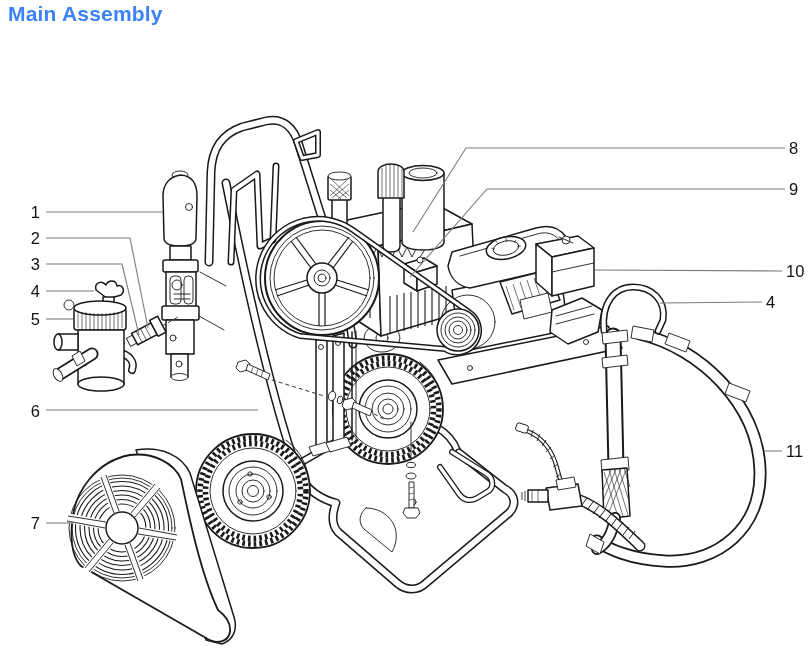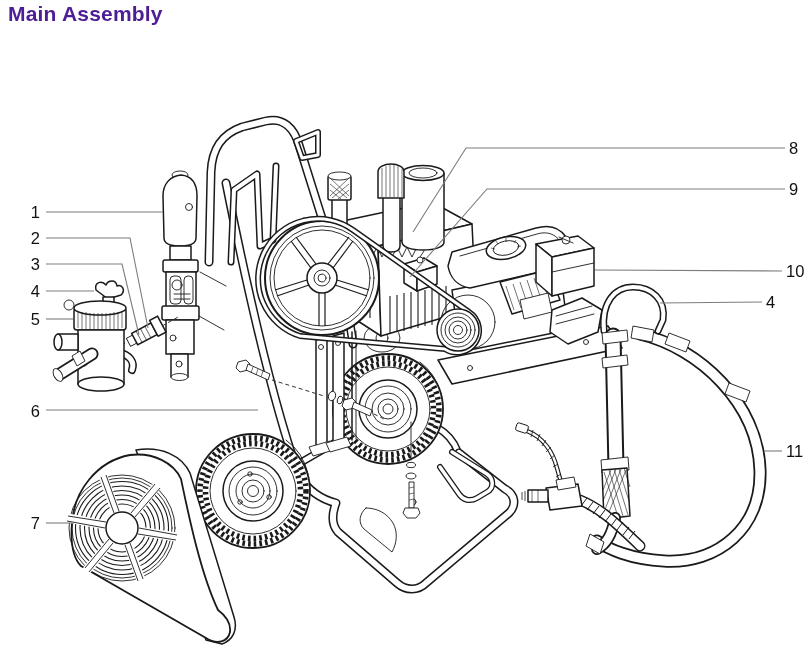--- a/index.html
+++ b/index.html
@@ -1,17 +1,17 @@
 <!DOCTYPE html>
 <html><head>
 <meta charset="utf-8">
 <style>
   html,body{margin:0;padding:0;background:#fff;}
   body{width:810px;height:657px;position:relative;font-family:"Liberation Sans",sans-serif;overflow:hidden;}
-  .page-title{position:absolute;left:8px;top:2px;font-size:21px;font-weight:bold;color:#4c1d95;letter-spacing:.2px;}
+  .page-title{position:absolute;left:8px;top:2px;font-size:21px;font-weight:bold;color:#3b82f6;letter-spacing:.2px;}
   svg{position:absolute;left:0;top:0;}
   .ln{fill:none;stroke:#1a1a1a;stroke-width:1.5;stroke-linecap:round;stroke-linejoin:round}
   .th{fill:none;stroke:#1a1a1a;stroke-width:.9;stroke-linecap:round}
   .fw{fill:#fff;stroke:#1a1a1a;stroke-width:1.5;stroke-linejoin:round}
   .fwt{fill:#fff;stroke:#1a1a1a;stroke-width:.9;stroke-linejoin:round}
   .to{fill:none;stroke:#1a1a1a;stroke-linecap:round;stroke-linejoin:round}
   .ti{fill:none;stroke:#fff;stroke-linecap:round;stroke-linejoin:round}
   .hx{stroke:#1a1a1a;stroke-width:.6}
   .dsh{fill:none;stroke:#333;stroke-width:1;stroke-dasharray:4 3}
   .leader{fill:none;stroke:#7d7d7d;stroke-width:1.1}

